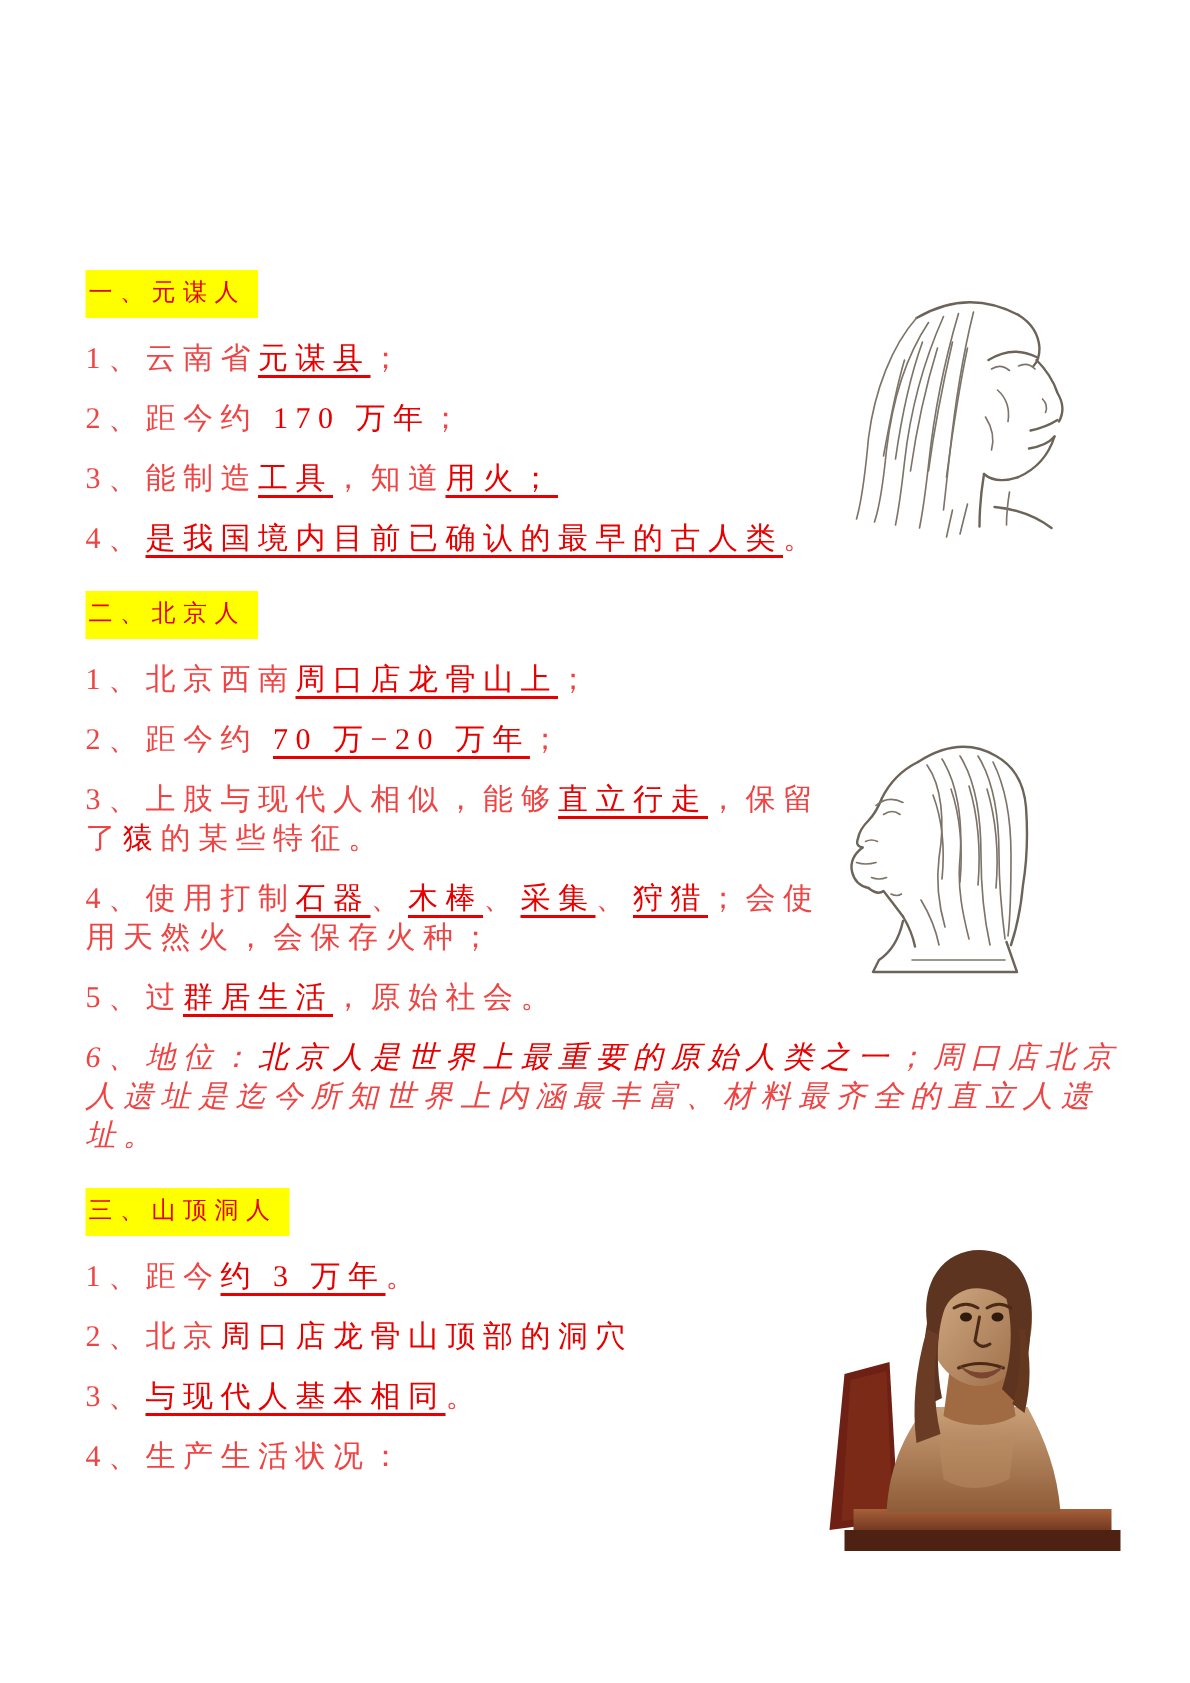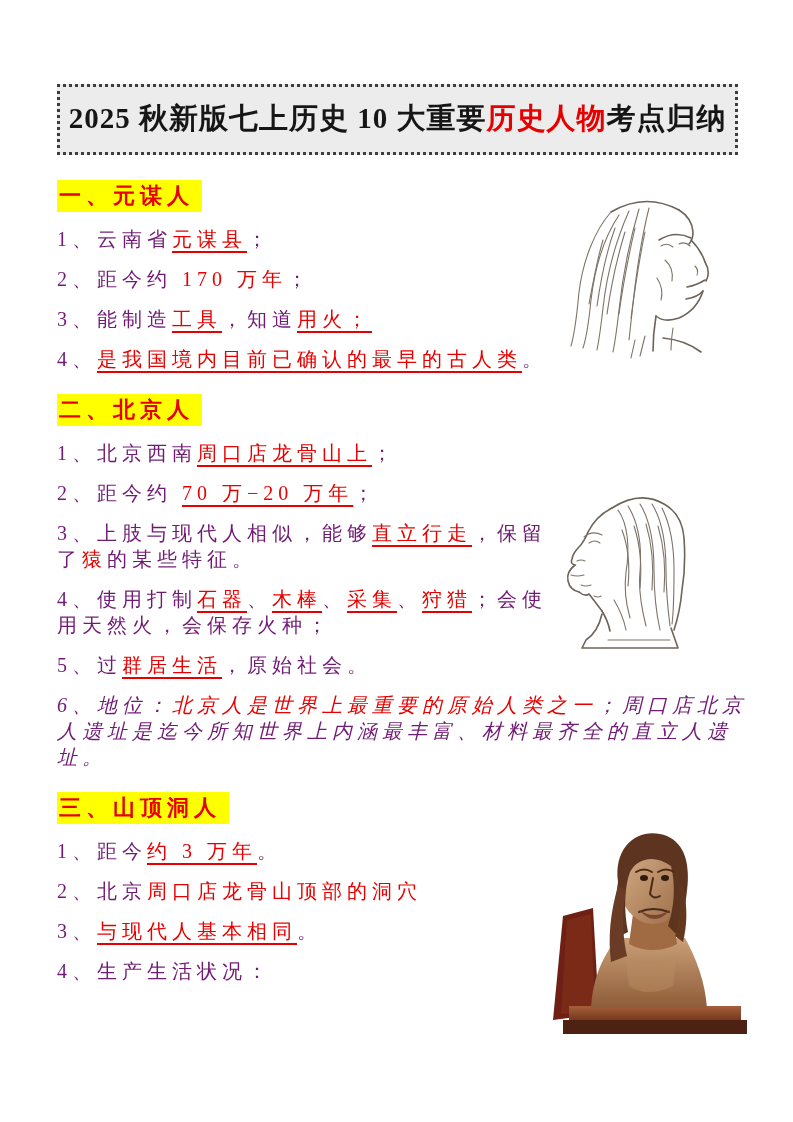--- a/index.html
+++ b/index.html
@@ -32,38 +32,38 @@
   
   .content {
     position: absolute;
     left: 57px; top: 176px; width: 692px;
     color: #1c1c1c;
   }
   .sec-heading {
     display: inline-block;
     background: var(--heading-hl, #ffff00);
     color: var(--accent-red, #e60000);
-    font-weight: bold;
-    font-size: 22px;
+    font-weight: normal;
+    font-size: 16px;
     letter-spacing: 5px;
     line-height: 30px;
     padding: 1px 8px 1px 2px;
     margin: 22px 0 0 0;
   }
   .section:first-child .sec-heading { margin-top: 4px; }
   .item {
     font-size: 20px;
     letter-spacing: 5px;
     line-height: 26px;
     margin-top: 14px;
     max-width: 505px;
     word-break: break-all;
   }
   .item.wide { max-width: 692px; font-style: italic; }
-  .run-k { color: #701a75; }
+  .run-k { color: #ef4444; }
   .run-r { color: var(--accent-red, #e60000); }
   .run-ru {
     color: var(--accent-red, #e60000);
     text-decoration: underline;
     text-decoration-thickness: 2px;
     text-underline-offset: 5px;
   }
   
   .figure { position: absolute; }
   .fig-yuanmou { left: 545px; top: 188px; width: 200px; height: 172px; }
@@ -72,23 +72,20 @@
   .figure svg { width: 100%; height: 100%; display: block; }
   .sketch { stroke: #6d6459; stroke-width: 1.6; fill: none;
             stroke-linecap: round; stroke-linejoin: round; }
   .sketch-thin { stroke: #7d7469; stroke-width: 1.1; fill: none; stroke-linecap: round; }
 </style>
 </head>
 <body>
 
 <div class="page">
 
-  <div class="title-box">
-    <span>2025 秋新版七上历史 10 大重要</span><span class="hl-red">历史人物</span><span>考点归纳</span>
-  </div>
 
   <div class="content">
       <div class="section"><div class="sec-heading">一、元谋人</div><p class="item"><span class="run-k">1、云南省</span><span class="run-ru">元谋县</span><span class="run-k">；</span></p><p class="item"><span class="run-k">2、距今约 </span><span class="run-r">170 万年</span><span class="run-k">；</span></p><p class="item"><span class="run-k">3、能制造</span><span class="run-ru">工具</span><span class="run-k">，知道</span><span class="run-ru">用火；</span></p><p class="item"><span class="run-k">4、</span><span class="run-ru">是我国境内目前已确认的最早的古人类</span><span class="run-k">。</span></p></div>
       <div class="section"><div class="sec-heading">二、北京人</div><p class="item"><span class="run-k">1、北京西南</span><span class="run-ru">周口店龙骨山上</span><span class="run-k">；</span></p><p class="item"><span class="run-k">2、距今约 </span><span class="run-ru">70 万−20 万年</span><span class="run-k">；</span></p><p class="item"><span class="run-k">3、上肢与现代人相似，能够</span><span class="run-ru">直立行走</span><span class="run-k">，保留了</span><span class="run-r">猿</span><span class="run-k">的某些特征。</span></p><p class="item"><span class="run-k">4、使用打制</span><span class="run-ru">石器</span><span class="run-k">、</span><span class="run-ru">木棒</span><span class="run-k">、</span><span class="run-ru">采集</span><span class="run-k">、</span><span class="run-ru">狩猎</span><span class="run-k">；会使用天然火，会保存火种；</span></p><p class="item"><span class="run-k">5、过</span><span class="run-ru">群居生活</span><span class="run-k">，原始社会。</span></p><p class="item wide"><span class="run-k">6、地位：</span><span class="run-r">北京人是世界上最重要的原始人类之一</span><span class="run-k">；周口店北京人遗址是迄今所知世界上内涵最丰富、材料最齐全的直立人遗址。</span></p></div>
       <div class="section"><div class="sec-heading">三、山顶洞人</div><p class="item"><span class="run-k">1、距今</span><span class="run-ru">约 3 万年</span><span class="run-k">。</span></p><p class="item"><span class="run-k">2、北京</span><span class="run-r">周口店龙骨山顶部的洞穴</span></p><p class="item"><span class="run-k">3、</span><span class="run-ru">与现代人基本相同</span><span class="run-k">。</span></p><p class="item"><span class="run-k">4、生产生活状况：</span></p></div>
     </div>
 
   <div class="figure fig-yuanmou">
     <svg viewBox="0 0 200 172" xmlns="http://www.w3.org/2000/svg">
       <g class="sketch">

